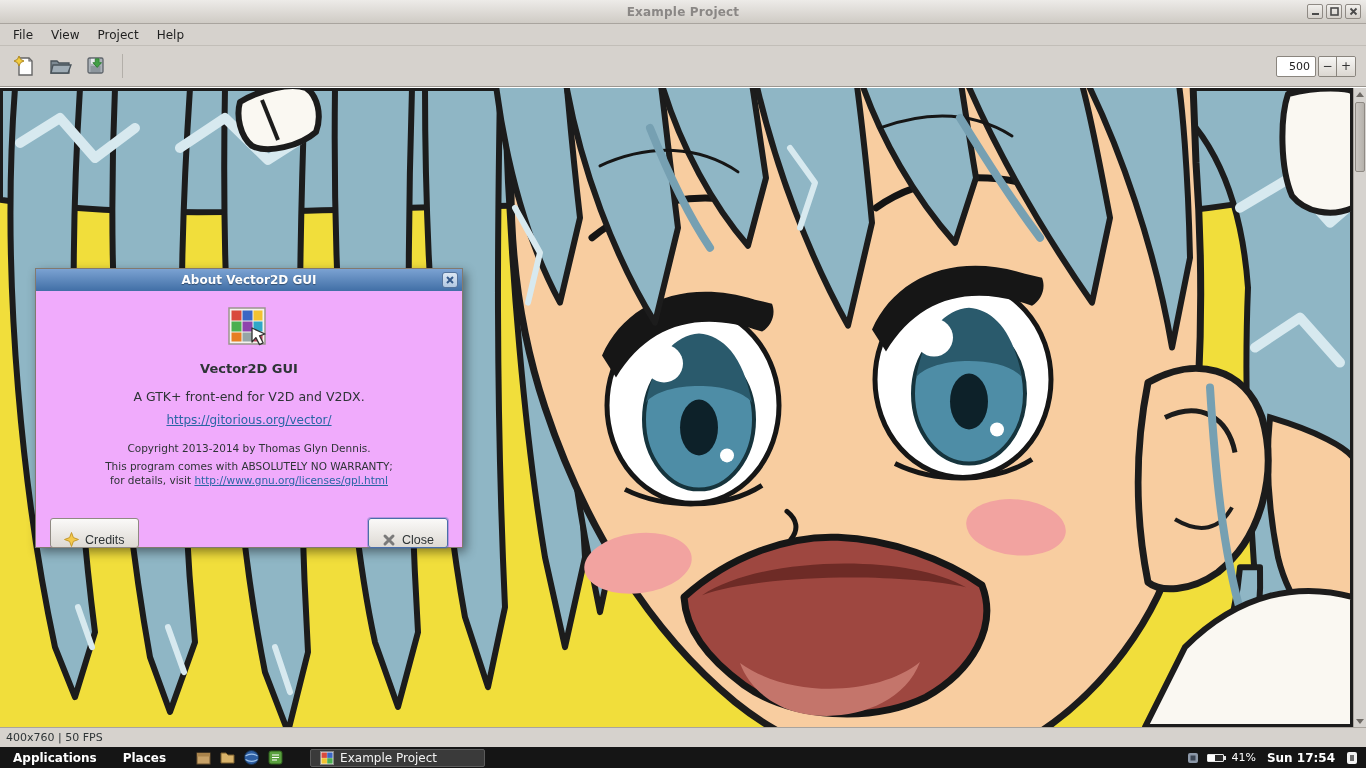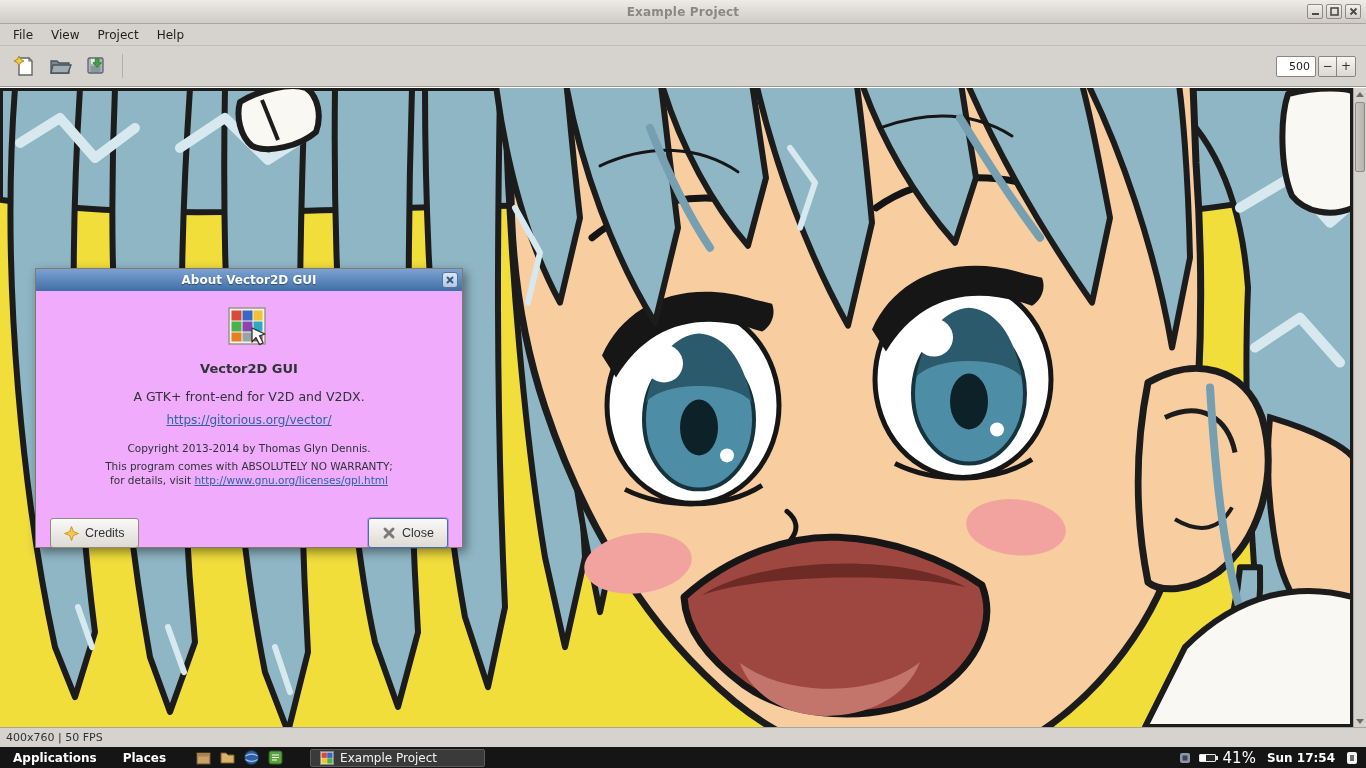--- a/index.html
+++ b/index.html
@@ -42,38 +42,38 @@
   
   .panel{height:21px;background:#151515;color:#FFF;display:flex;align-items:center;font-size:12px;padding:0 6px;gap:12px}
   .panel .menu{font-weight:bold;padding:0 7px;height:100%;display:flex;align-items:center}
   .launchers{display:flex;align-items:center;gap:7px;margin-left:10px}
   .task-button{display:flex;align-items:center;gap:6px;background:#3A3A3A;border:1px solid #5B5B5B;border-radius:2px;height:18px;padding:0 9px;margin-left:14px;min-width:175px}
   .task-button span{font-size:12px;color:#F2F2F2}
   .tray{margin-left:auto;display:flex;align-items:center;gap:7px;padding-right:2px}
   .battery{position:relative;width:17px;height:8px;border:1px solid #E6E6E6;border-radius:1px;background:#2A2A2A}
   .battery .fill{height:100%;background:#FFF}
   .battery::after{content:"";position:absolute;right:-3px;top:1px;width:2px;height:4px;background:#E6E6E6}
-  .batt-text{font-size:15px}
+  .batt-text{font-size:11px}
   .clock{font-weight:bold;font-size:12px;padding:0 4px}
 
   
   .dialog{position:absolute;left:35px;top:268px;width:428px;height:280px;background:#f0abfc;border:1px solid #82796F;box-shadow:3px 4px 10px rgba(0,0,0,.45);z-index:10}
   .dlg-title{height:22px;background:linear-gradient(#7BA2D2,#416FA6);display:flex;align-items:center;justify-content:center;position:relative}
   .dlg-title span{color:#FFF;font-weight:bold;font-size:12px;text-shadow:0 1px 1px rgba(0,0,0,.4)}
   .dlg-close{position:absolute;right:4px;top:3px;width:16px;height:16px;background:linear-gradient(#DCE7F3,#B3C9E2);border:1px solid #55749C;border-radius:3px;display:flex;align-items:center;justify-content:center}
   .dlg-body{text-align:center;position:relative;height:258px}
   .app-icon{margin:13px auto 0;width:48px;height:48px}
   .app-name{margin-top:9px;font-size:13px;font-weight:bold;color:#2E3436}
   .app-desc{margin-top:13px;font-size:12.5px;color:#2E3436}
   .link{color:#2A66A5;text-decoration:underline;cursor:pointer}
   .app-link{margin-top:9px;font-size:12px}
   .copyright{margin-top:15px;font-size:10.5px;color:#2E3436}
   .warranty{margin-top:6px;font-size:10.5px;color:#2E3436;line-height:1.3}
   .dlg-buttons{position:absolute;left:14px;right:14px;bottom:14px;display:flex;justify-content:space-between}
-  .gtk-btn{display:flex;align-items:center;gap:6px;height:30px;padding:0 13px;background:linear-gradient(#FAF9F8,#DEDAD4);border:1px solid #8F8A82;border-radius:3px;font-size:12.5px;color:#2E3436}
+  .gtk-btn{display:flex;align-items:flex-end;gap:6px;height:30px;padding:0 13px;background:linear-gradient(#FAF9F8,#DEDAD4);border:1px solid #8F8A82;border-radius:3px;font-size:12.5px;color:#2E3436}
   .gtk-btn.default{border-color:#4A6EA9;box-shadow:0 0 0 1px rgba(74,110,169,.35)}
 </style>
 </head>
 <body>
 
 <div class="screen">
 
   <div class="titlebar">
     <div class="title">Example Project</div>
     <div class="win-controls">

